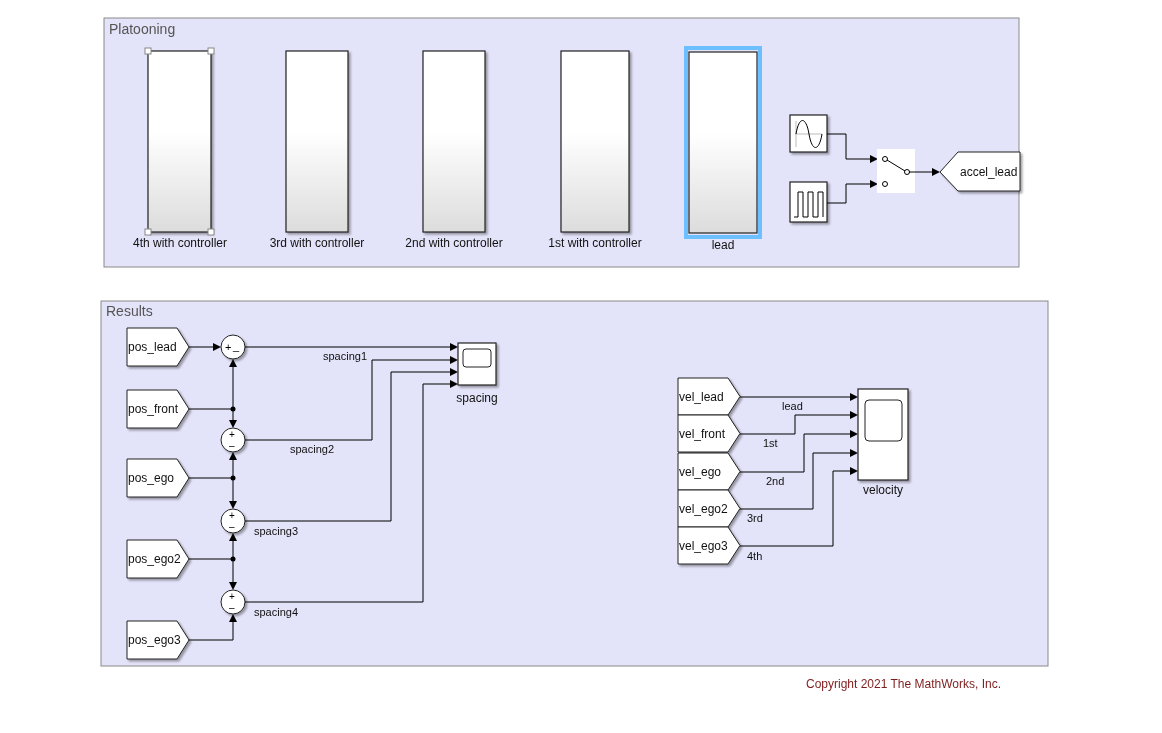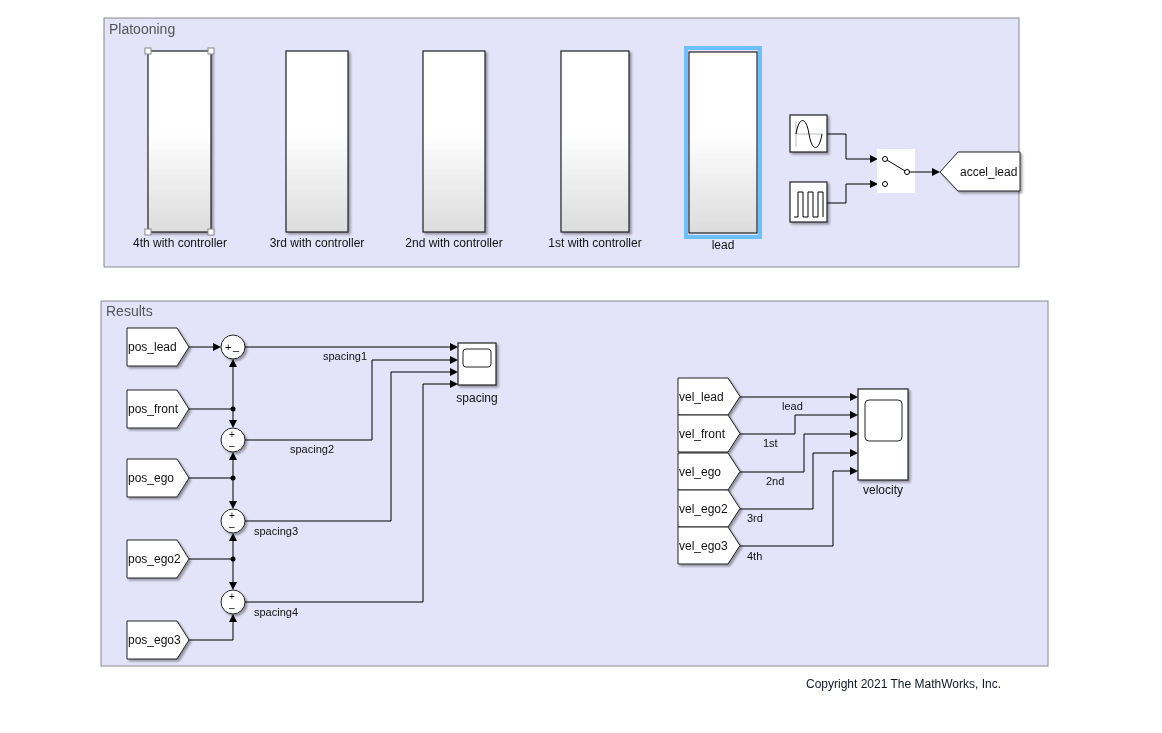--- a/index.html
+++ b/index.html
@@ -5,21 +5,21 @@
   html,body{margin:0;padding:0;background:#ffffff;}
   body{width:1162px;height:733px;position:relative;overflow:hidden;font-family:"Liberation Sans",sans-serif;}
   svg{position:absolute;left:0;top:0;}
   .area{fill:#e3e3f9;stroke:#8a8a8a;stroke-width:1;}
   .area-title{font-size:14px;fill:#555;}
   .blk{stroke:#222;stroke-width:1.2;}
   .lbl{font-size:12px;fill:#111;}
   .sig{font-size:11px;fill:#111;}
   .line{stroke:#000;stroke-width:1;fill:none;}
   .arrow{fill:#000;}
-  .copyright{position:absolute;left:806px;top:677px;font-size:12px;color:#0f172a;}
+  .copyright{position:absolute;left:806px;top:677px;font-size:12px;color:#7f1d1d;}
 </style>
 </head>
 <body>
 
 <svg width="1162" height="733" viewBox="0 0 1162 733" xmlns="http://www.w3.org/2000/svg">
   <defs>
     <linearGradient id="subgrad" x1="0" y1="0" x2="0" y2="1">
       <stop offset="0" stop-color="#ffffff"></stop>
       <stop offset="0.45" stop-color="#ffffff"></stop>
       <stop offset="1" stop-color="#dcdcdc"></stop>

